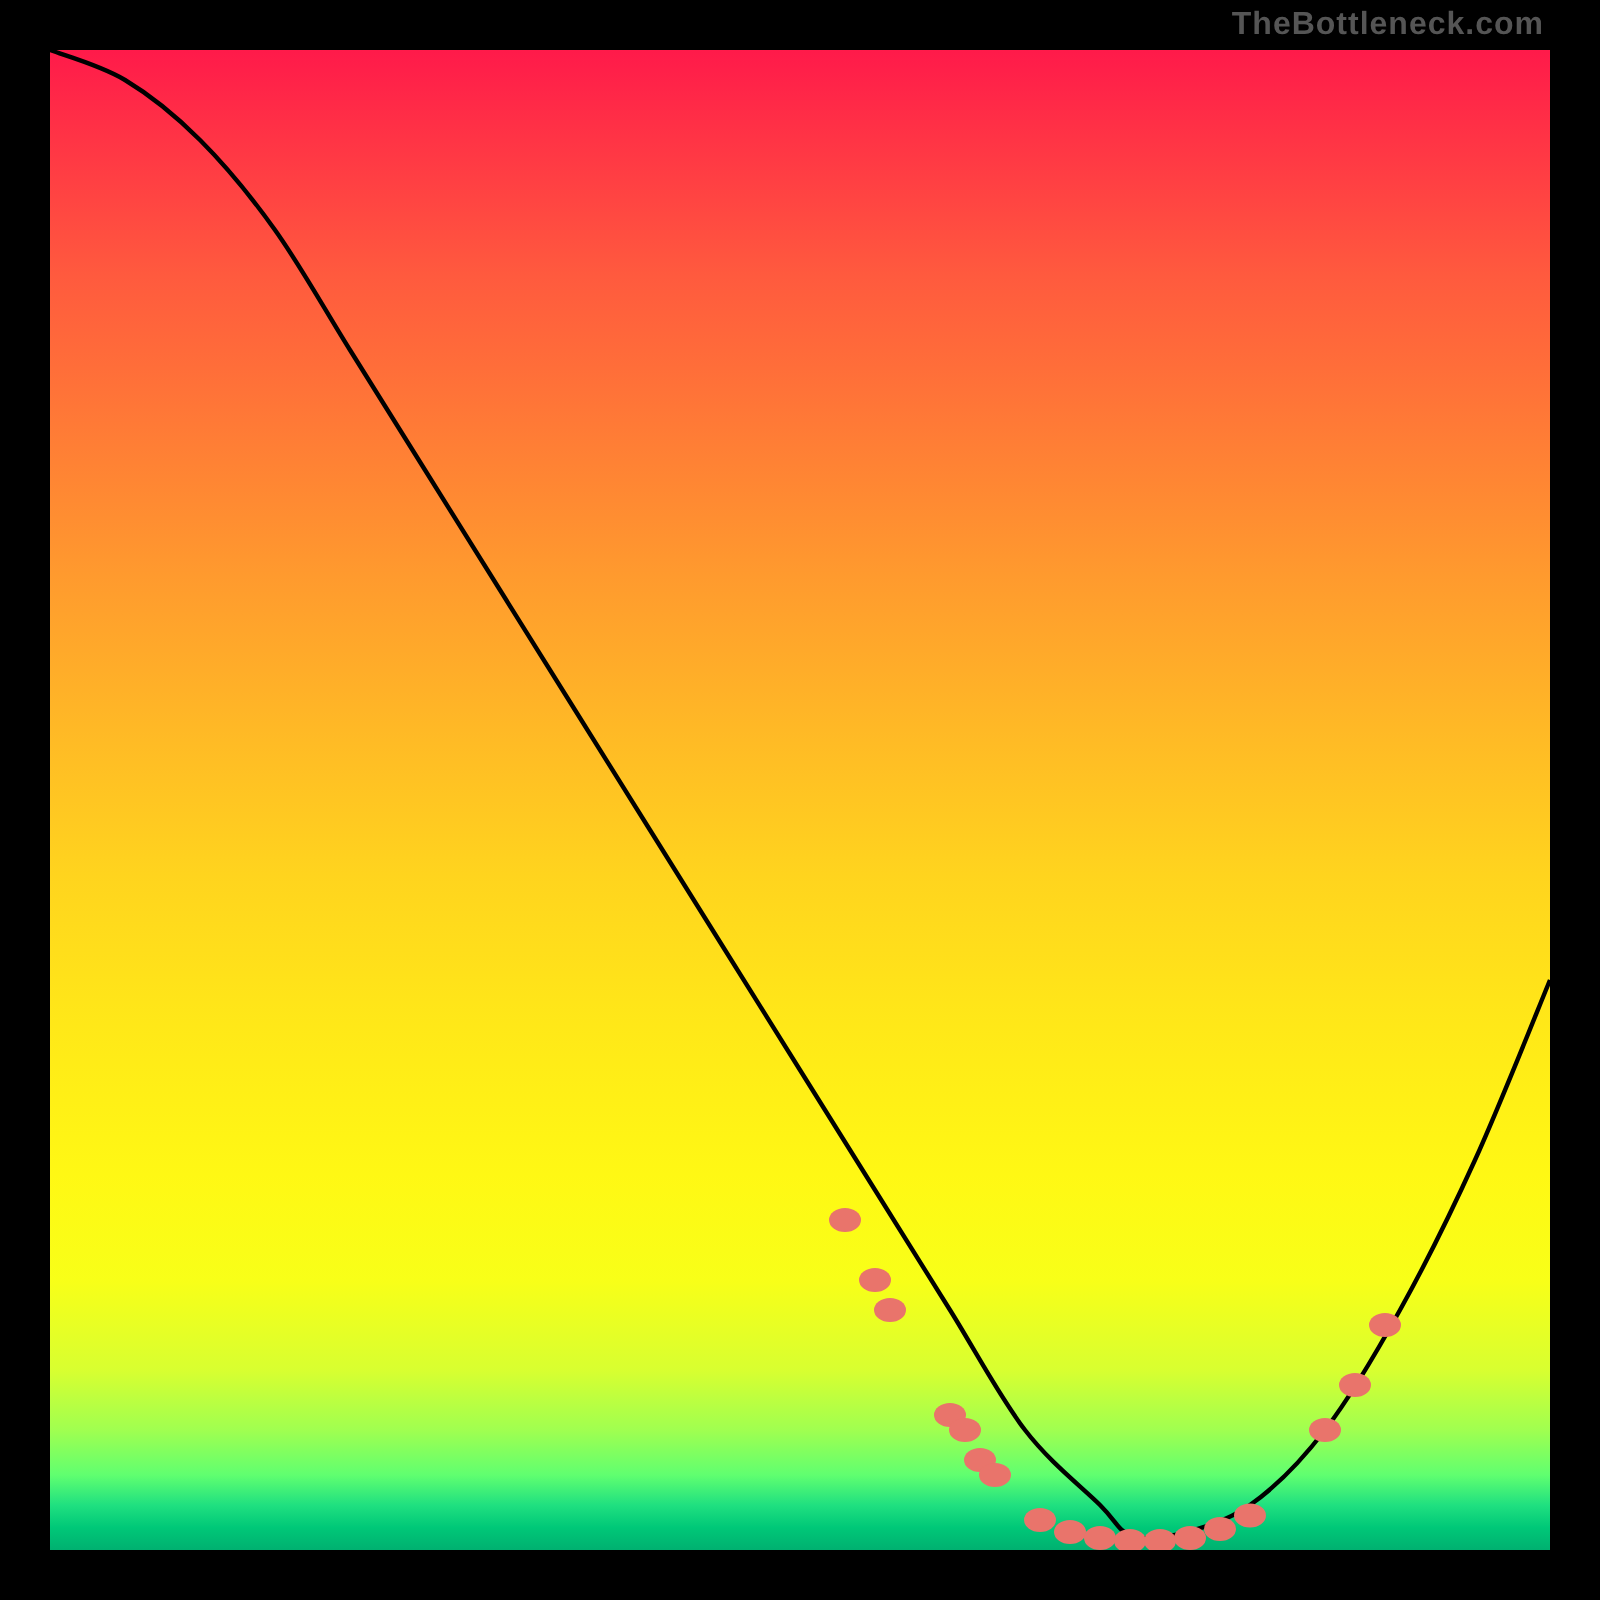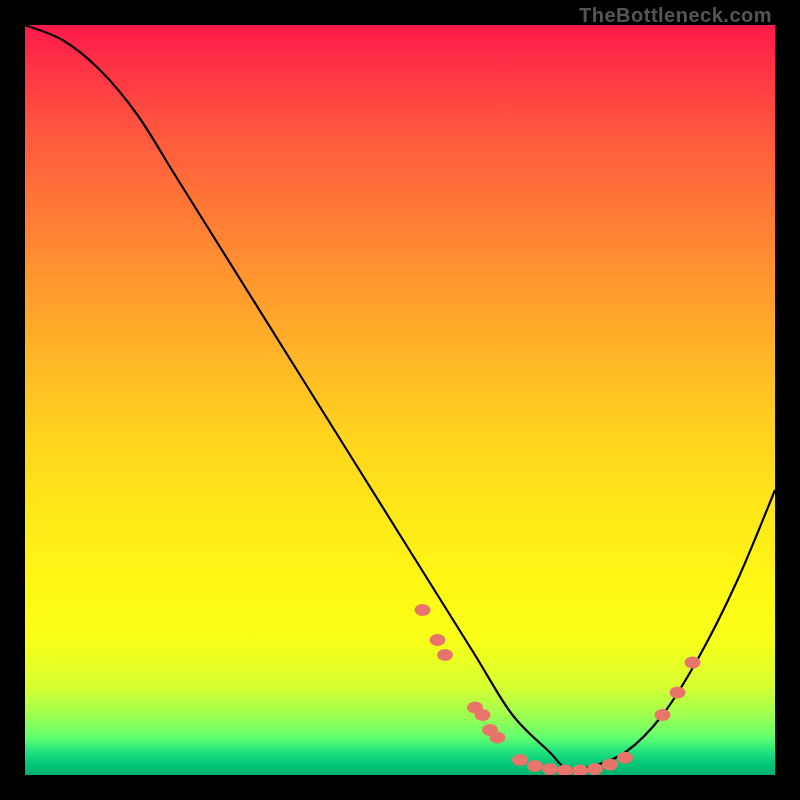--- a/index.html
+++ b/index.html
@@ -40,21 +40,21 @@
       #20e080 97%,
       #00c878 98.5%,
       #00b070 100%
     );
   }
   .attribution {
     position: absolute;
     top: 4px;
     right: 28px;
     color: #555;
-    font-size: 20px;
+    font-size: 16px;
     font-weight: bold;
     letter-spacing: 0.5px;
     z-index: 5;
   }
   svg.curve {
     position: absolute;
     left: 0;
     top: 0;
     width: 750px;
     height: 750px;

